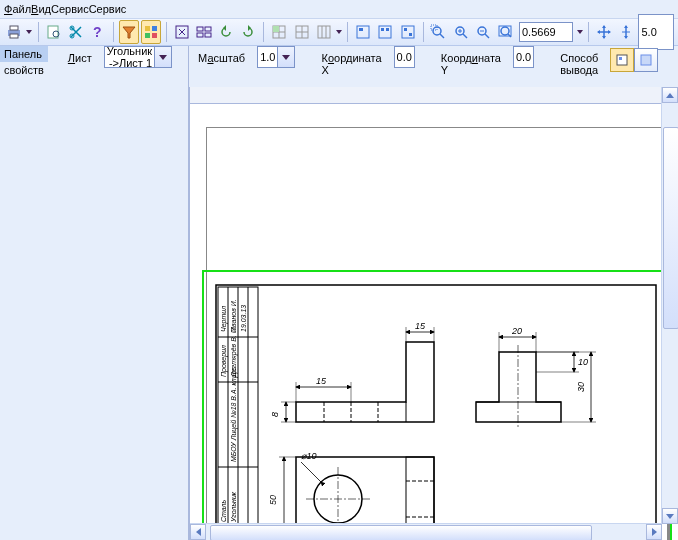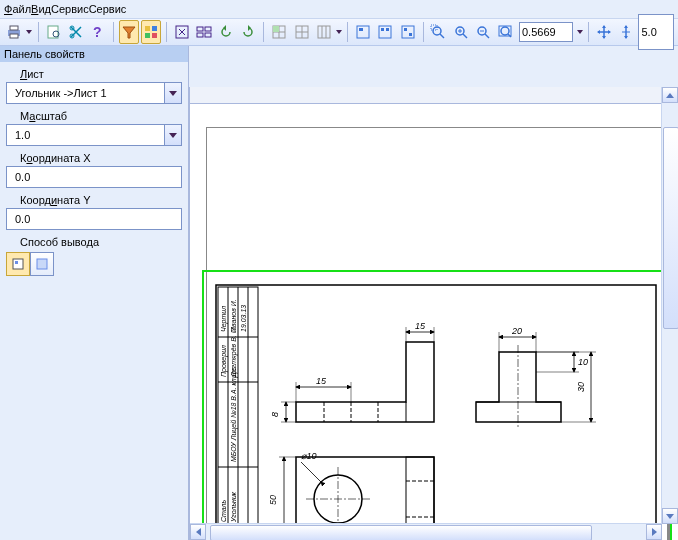--- a/index.html
+++ b/index.html
@@ -8,25 +8,25 @@
   .menubar span { color:#000; }
   .menubar span u { text-decoration:underline; }
   .toolbar-row { background:linear-gradient(#f2f6ff,#dce7fb); height:26px; display:flex; align-items:center; padding:0 4px; gap:2px; border-bottom:1px solid #b7c9ec;}
   .sep { width:1px; height:20px; background:#a9b8dd; margin:0 3px;}
   .tbtn { width:22px; height:22px; border:1px solid transparent; border-radius:2px; display:flex; align-items:center; justify-content:center; cursor:pointer; }
   .tbtn.active { background:#ffe9af; border-color:#c8a639;}
   .tbtn svg { width:16px; height:16px; }
   .dd-arrow { width:8px; display:flex; align-items:center; justify-content:center; cursor:pointer;}
   .mid { flex:1; display:flex; min-height:0;}
   .propbar-title { height:16px; background:#b8cff2; padding:0 4px; line-height:16px; font-size:11px;}
-  .proppanel { width:188px; background:#e6eefb; border-right:1px solid #a9b8dd; display:flex; flex-direction:column;}
+  .proppanel { width:188px; background:#e6eefb; border-right:1px solid #a9b8dd; display:flex; flex-direction:row;}
   .field-lbl { padding:6px 6px 2px 20px; }
   .field-lbl u { text-decoration:underline; }
   .combo, .txt { margin:0 6px; height:20px; border:1px solid #7b93c8; background:#fff; display:flex; align-items:center; }
-  .combo span, .txt span { flex:1; padding:0 8px; color:#000;}
+  .combo span, .txt span { flex:1; padding:0 2px; color:#000;text-align:right;}
   .combo .arrow { width:16px; height:100%; background:linear-gradient(#eef3ff,#d3dffb); border-left:1px solid #7b93c8; display:flex; align-items:center; justify-content:center; cursor:pointer;}
   .radio-row { display:flex; padding:2px 6px; gap:0;}
   .radio-btn { width:22px; height:22px; border:1px solid #7b93c8; background:linear-gradient(#fff,#e4ecfb); display:flex; align-items:center; justify-content:center; cursor:pointer;}
   .radio-btn.sel { background:#ffe9af; border-color:#c8a639;}
   .canvas-area { flex:1; background:#fff; position:relative; overflow:hidden; border-left:1px solid #a9b8dd;margin-top:41px;}
   .ruler-top { position:absolute; left:0; top:0; right:16px; height:16px; background:#eef2fa; border-bottom:1px solid #a9b8dd;}
   .page-shadow { position:absolute; left:16px; top:40px; width:460px; height:450px; background:#fff; border:1px solid #888; box-shadow:2px 2px 0 #888;}
   .sel-outline { position:absolute; left:12px; top:183px; width:466px; height:355px; border:2px solid #17e017;}
   .vscroll { position:absolute; top:0; right:0; bottom:16px; width:16px; background:#e6eefb; border-left:1px solid #c8d6f0;}
   .hscroll { position:absolute; left:0; right:16px; bottom:0; height:16px; background:#e6eefb; border-top:1px solid #c8d6f0;}

